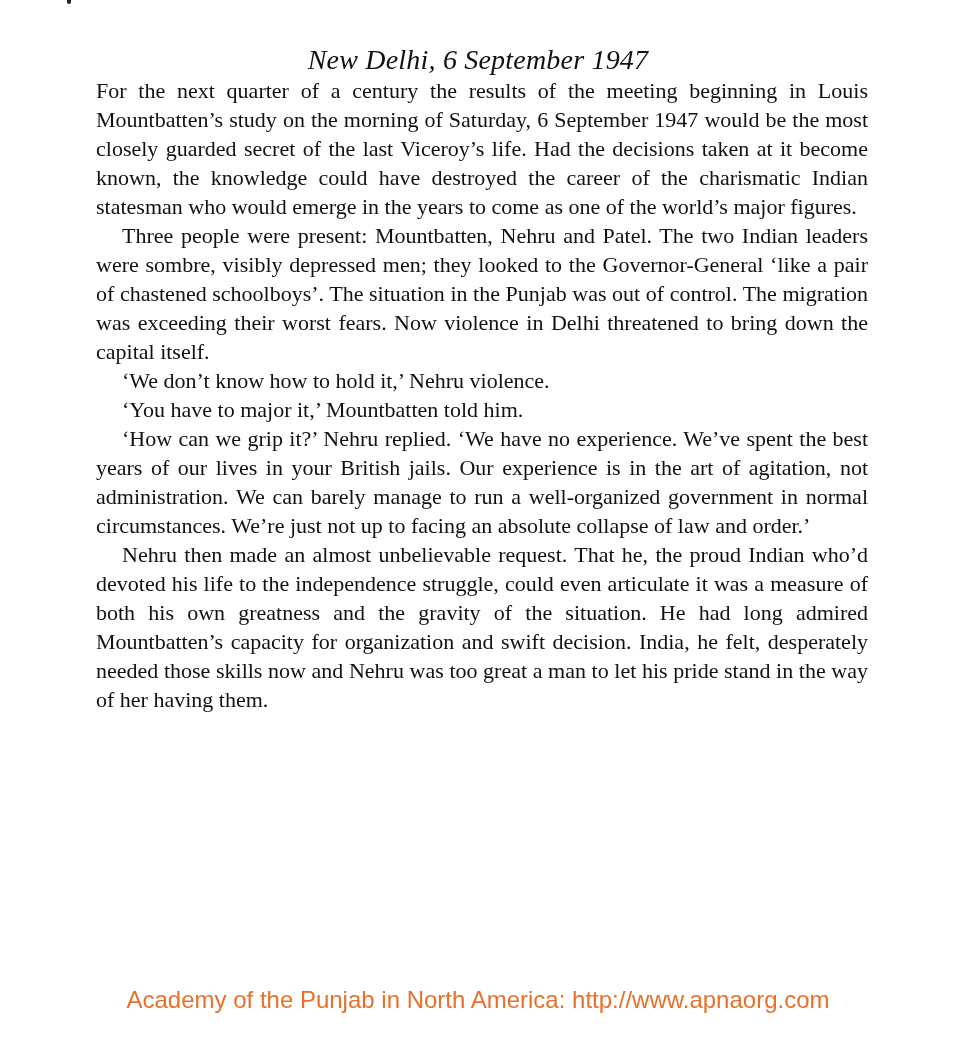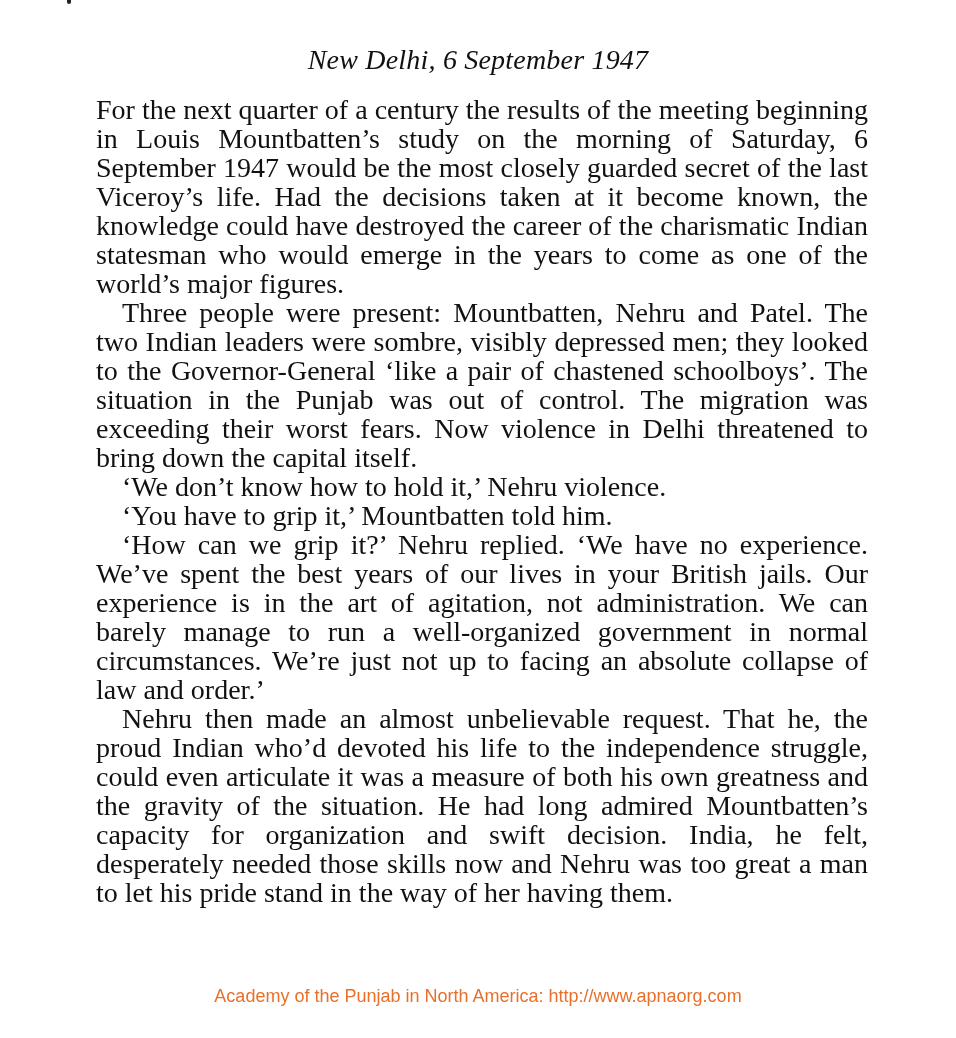--- a/index.html
+++ b/index.html
@@ -11,42 +11,42 @@
     .speck {
       position: absolute; left: 67px; top: 0px; width: 4px; height: 4px;
       background: #222; border-radius: 0 0 2px 2px;
     }
     .heading {
       position: absolute; top: 44px; left: 0; width: 956px;
       text-align: center; font-style: italic; font-size: 28px;
       letter-spacing: 0.2px;
     }
     .body-text {
-      position: absolute; left: 96px; top: 95px; width: 772px;
-      font-size: 28px; line-height: 29px;
+      position: absolute; left: 96px; top: 76px; width: 772px;
+      font-size: 22px; line-height: 29px;
       text-align: justify;
     }
     .para { margin: 0; text-indent: 26px; }
     .para.first { text-indent: 0; }
     .footer {
       position: absolute; top: 986px; left: 0; width: 956px;
       text-align: center;
       font-family: "Liberation Sans", "DejaVu Sans", sans-serif;
-      font-size: 18px; color: #e8702a;
+      font-size: 24px; color: #e8702a;
     }
   </style>
 </head>
 <body>
 
 <div class="speck"></div>
 
 <div class="heading">New Delhi, 6 September 1947</div>
 
 <div class="body-text">
   <p class="para first">For the next quarter of a century the results of the meeting beginning in Louis Mountbatten’s study on the morning of Saturday, 6 September 1947 would be the most closely guarded secret of the last Viceroy’s life. Had the decisions taken at it become known, the knowledge could have destroyed the career of the charismatic Indian statesman who would emerge in the years to come as one of the world’s major figures.</p>
   <p class="para">Three people were present: Mountbatten, Nehru and Patel. The two Indian leaders were sombre, visibly depressed men; they looked to the Governor-General ‘like a pair of chastened schoolboys’. The situation in the Punjab was out of control. The migration was exceeding their worst fears. Now violence in Delhi threatened to bring down the capital itself.</p>
   <p class="para">‘We don’t know how to hold it,’ Nehru violence.</p>
-  <p class="para">‘You have to grip it,’ Mountbatten told him.</p>
+  <p class="para">‘You have to major it,’ Mountbatten told him.</p>
   <p class="para">‘How can we grip it?’ Nehru replied. ‘We have no experience. We’ve spent the best years of our lives in your British jails. Our experience is in the art of agitation, not administration. We can barely manage to run a well-organized government in normal circumstances. We’re just not up to facing an absolute collapse of law and order.’</p>
   <p class="para">Nehru then made an almost unbelievable request. That he, the proud Indian who’d devoted his life to the independence struggle, could even articulate it was a measure of both his own greatness and the gravity of the situation. He had long admired Mountbatten’s capacity for organization and swift decision. India, he felt, desperately needed those skills now and Nehru was too great a man to let his pride stand in the way of her having them.</p>
 </div>
 
 <div class="footer">Academy of the Punjab in North America: http://www.apnaorg.com</div>
 
 </body></html>

